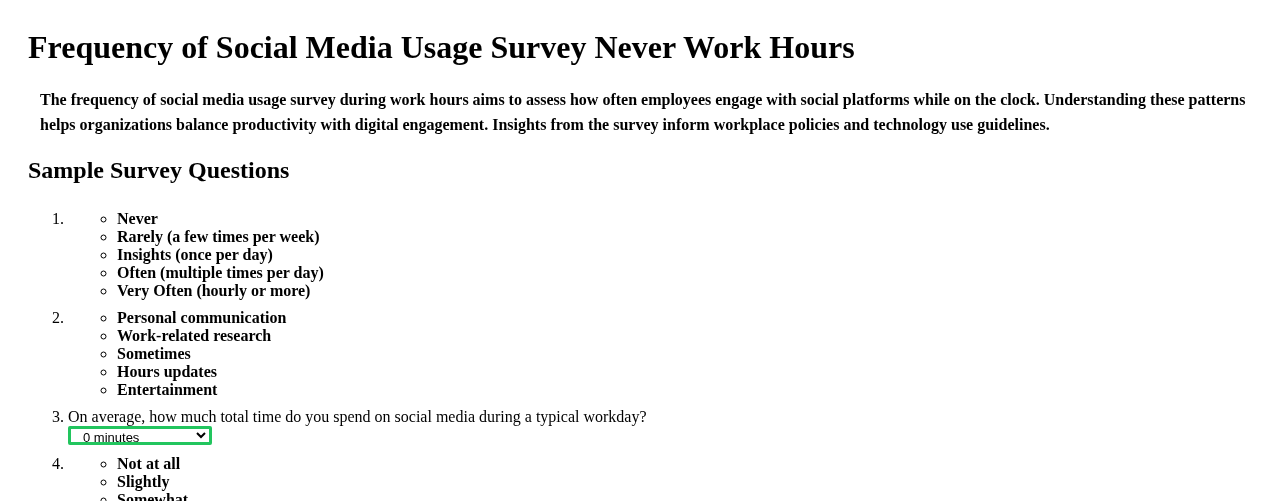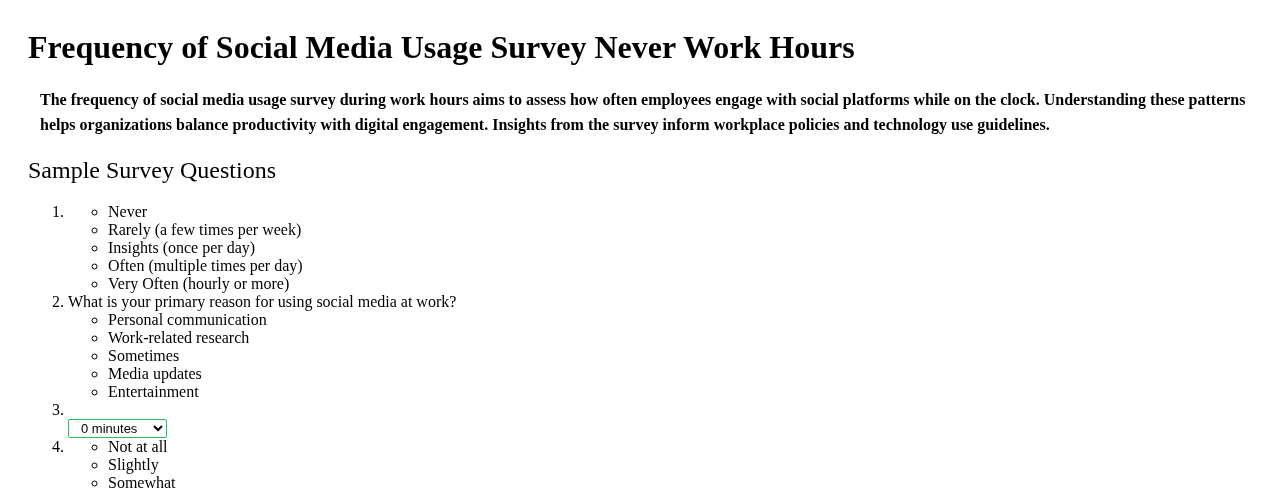--- a/index.html
+++ b/index.html
@@ -18,43 +18,44 @@
     margin: 21px 0 21px 0;
     line-height: 37px;
   }
   p.intro {
     margin: 0 0 16px 12px;
     line-height: 25px;
     font-weight: bold;
   }
   h2 {
     font-size: 24px;
-    font-weight: normal;
-    margin: 19px 0 19px 0;
+    font-weight: bold;
+    margin: 19px 0 26px 0;
     line-height: 28px;
   }
   ol.questions {
     margin: 0;
     padding-left: 40px;
   }
   ol.questions > li { line-height: 18px; }
   ul.options {
     list-style-type: circle;
-    margin: 0;
+    margin: 9px;
     padding-left: 40px;
+    font-weight: bold;
   }
   ul.options li { line-height: 18px; }
   select.time-select {
     font-family: "Liberation Sans", "DejaVu Sans", sans-serif;
     font-size: 13px;
-    width: 99px;
+    width: 144px;
     height: 19px;
     margin: 0 0 0 0;
     padding: 0 8px;
-    border: 1px solid #22c55e;
+    border: 3px solid #22c55e;
     border-radius: 2px;
     background: #fff;
     color: #000;
   }
 </style>
 </head>
 <body>
 
 <h1>Frequency of Social Media Usage Survey Never Work Hours</h1>
 
@@ -66,31 +67,30 @@
   <li>
     <ul class="options">
       <li>Never</li>
       <li>Rarely (a few times per week)</li>
       <li>Insights (once per day)</li>
       <li>Often (multiple times per day)</li>
       <li>Very Often (hourly or more)</li>
     </ul>
   </li>
   <li>
-    <span>What is your primary reason for using social media at work?</span>
     <ul class="options">
       <li>Personal communication</li>
       <li>Work-related research</li>
       <li>Sometimes</li>
-      <li>Media updates</li>
+      <li>Hours updates</li>
       <li>Entertainment</li>
     </ul>
   </li>
   <li>
-    <br>
+    <span>On average, how much total time do you spend on social media during a typical workday?</span><br>
     <select class="time-select">
       <option selected="">0 minutes</option>
     </select>
   </li>
   <li>
     <ul class="options">
       <li>Not at all</li>
       <li>Slightly</li>
       <li>Somewhat</li>
     </ul>

